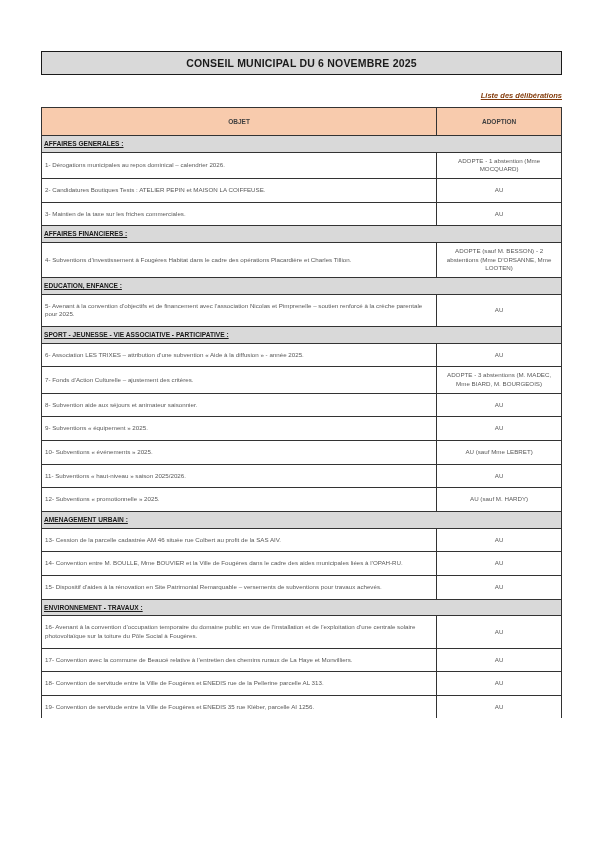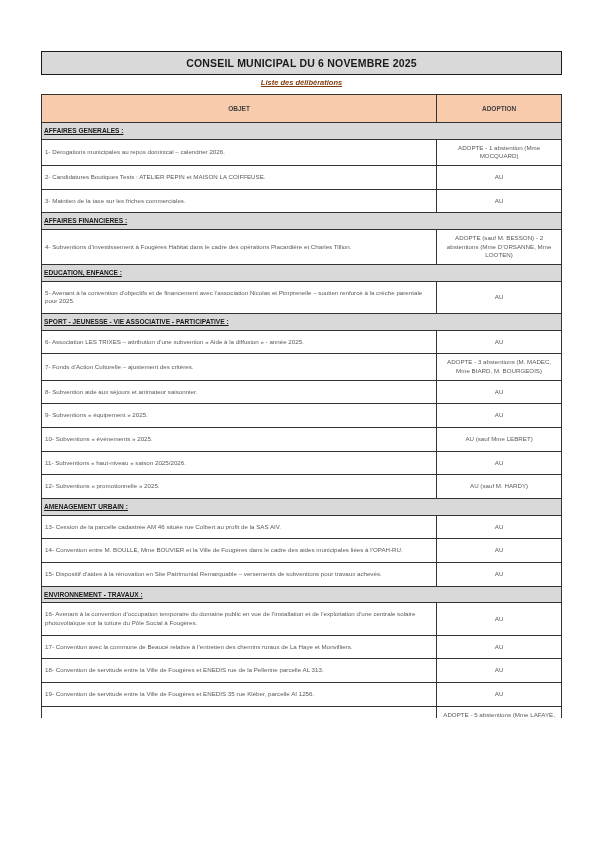--- a/index.html
+++ b/index.html
@@ -19,22 +19,22 @@
     background: #D9D9D9;
     border: 1px solid #1a1a1a;
     text-align: center;
     font-weight: bold;
     font-size: 10.5px;
     color: #1a1a1a;
     padding: 5px 0;
     letter-spacing: 0.2px;
   }
   .subtitle {
-    margin-top: 3px;
-    text-align: center;
+    margin-top: 16px;
+    text-align: right;
     font-size: 7.5px;
     font-weight: bold;
     font-style: italic;
     text-decoration: underline;
     color: #843C0C;
   }
   table.delib {
     margin-top: 7px;
     width: 100%;
     border-collapse: collapse;

